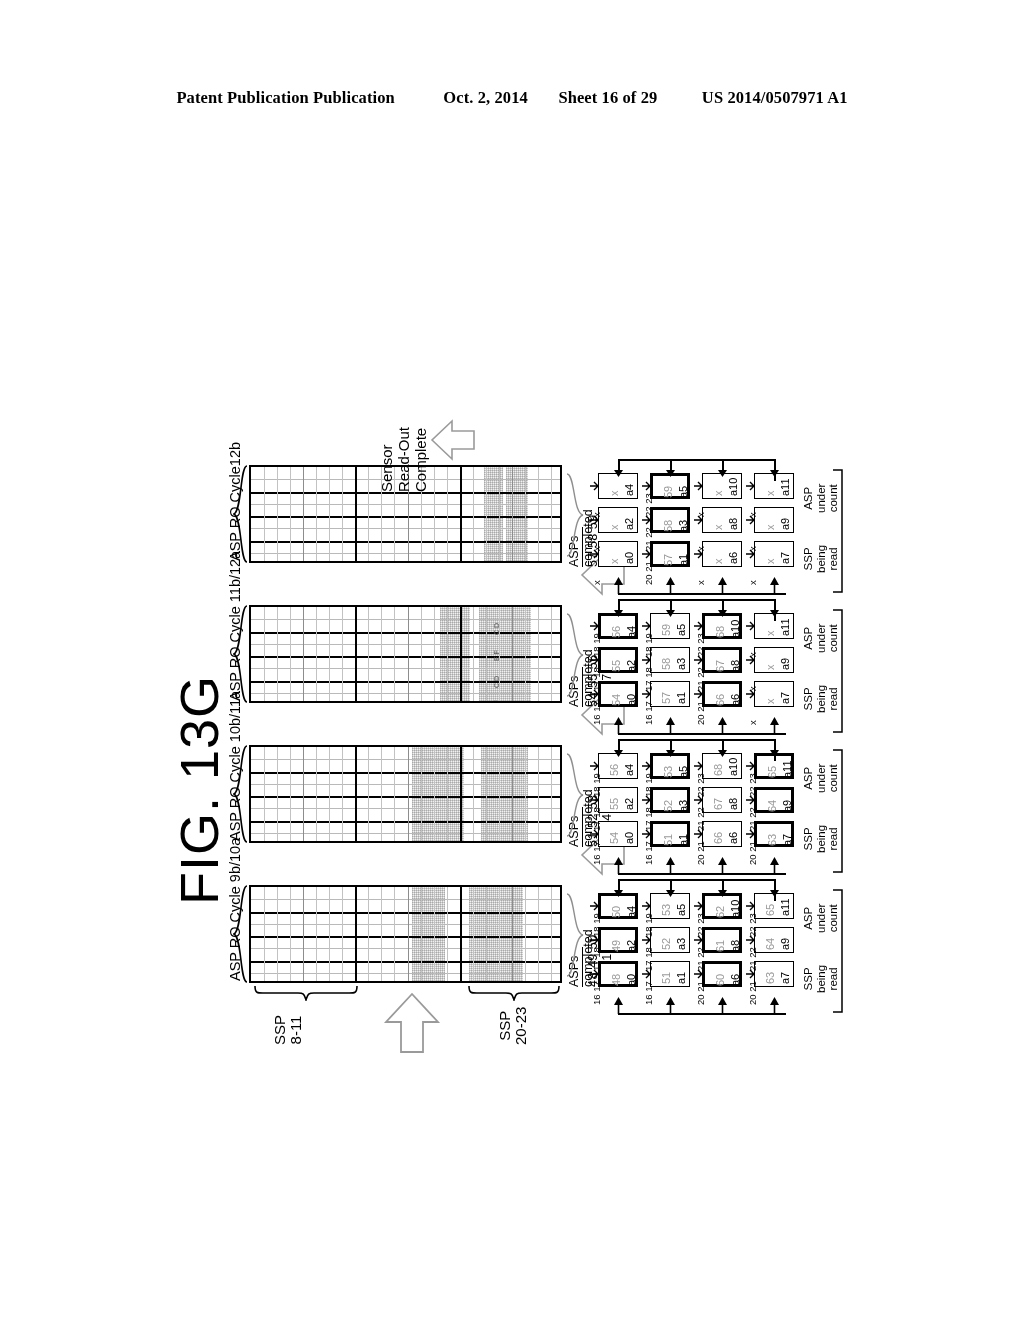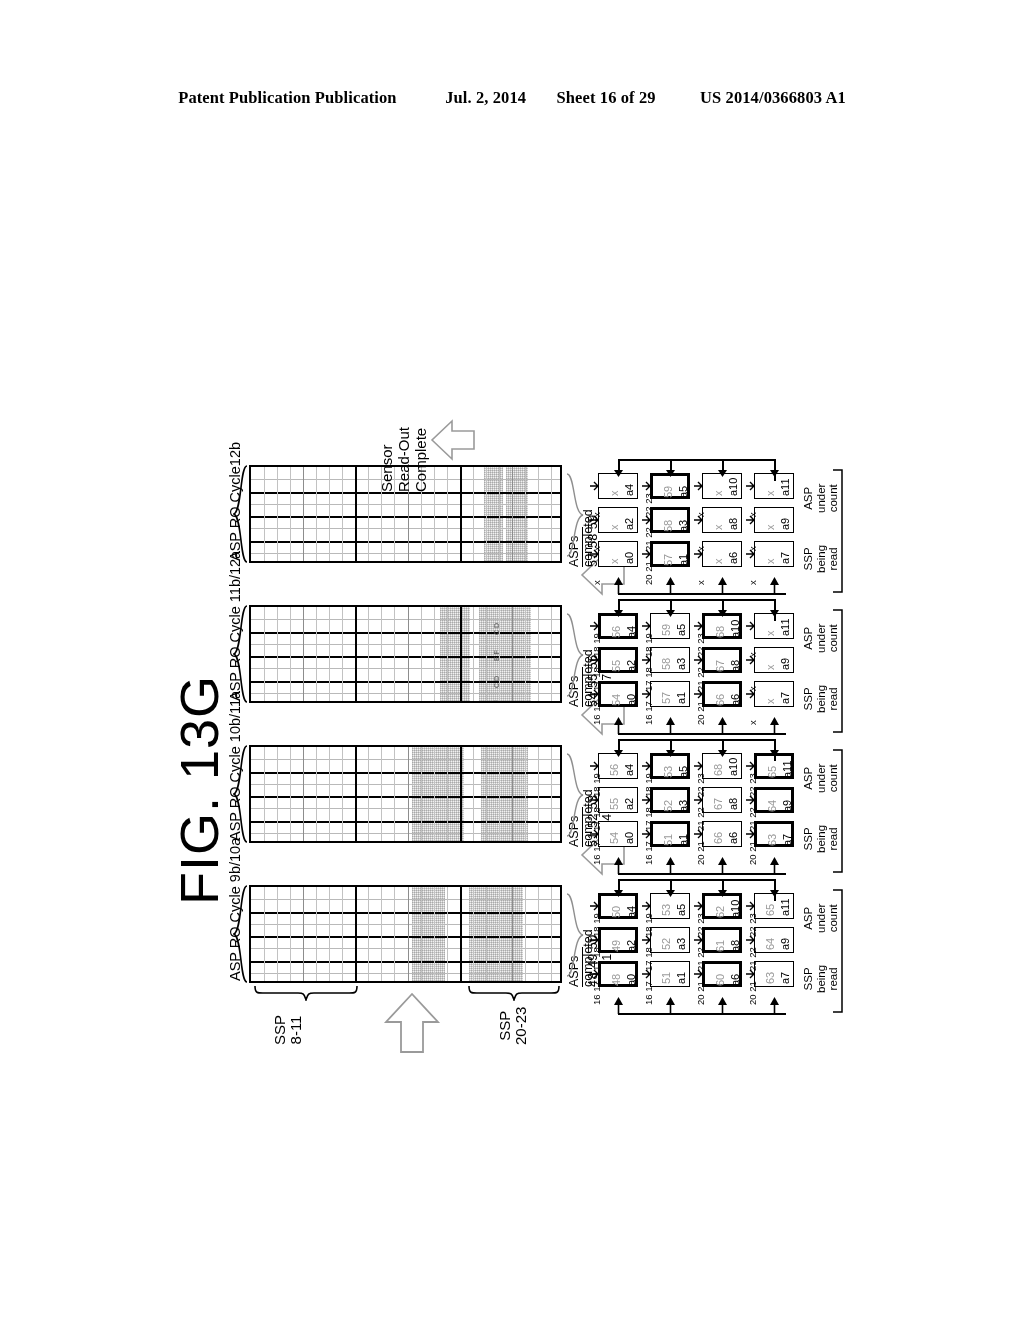--- a/index.html
+++ b/index.html
@@ -77,25 +77,25 @@
   .sbrk{position:absolute;}
   .sbrk svg{display:block;}
   .feedline{position:absolute;background:#000;}
 </style>
 </head>
 <body>
 
 <div class="pg-header">
   <span>Patent Publication Publication</span>
   <span class="h-gap1"></span>
-  <span>Jul. 2, 2014</span>
+  <span>Oct. 2, 2014</span>
   <span class="h-gap2"></span>
   <span>Sheet 16 of 29</span>
   <span class="h-gap3"></span>
-  <span>US 2014/0366803 A1</span>
+  <span>US 2014/0507971 A1</span>
 </div>
 
 <div id="fig">
     <div class="rot fig-title" style="left: 168px; top: 905px;">FIG. 13G</div>
     <div class="gridpanel" style="left: 249px; top: 885px; width: 313px; height: 98px;">
       <div class="shade" style="left: 161.195px; width: 32.865px;"></div>
       <div class="shade" style="left: 217.535px; width: 54.775px;"></div>
       <div class="gp-row thin" style="top: 12.25px;"></div>
       <div class="gp-row thick" style="top: 24.5px;"></div>
       <div class="gp-row thin" style="top: 36.75px;"></div>

